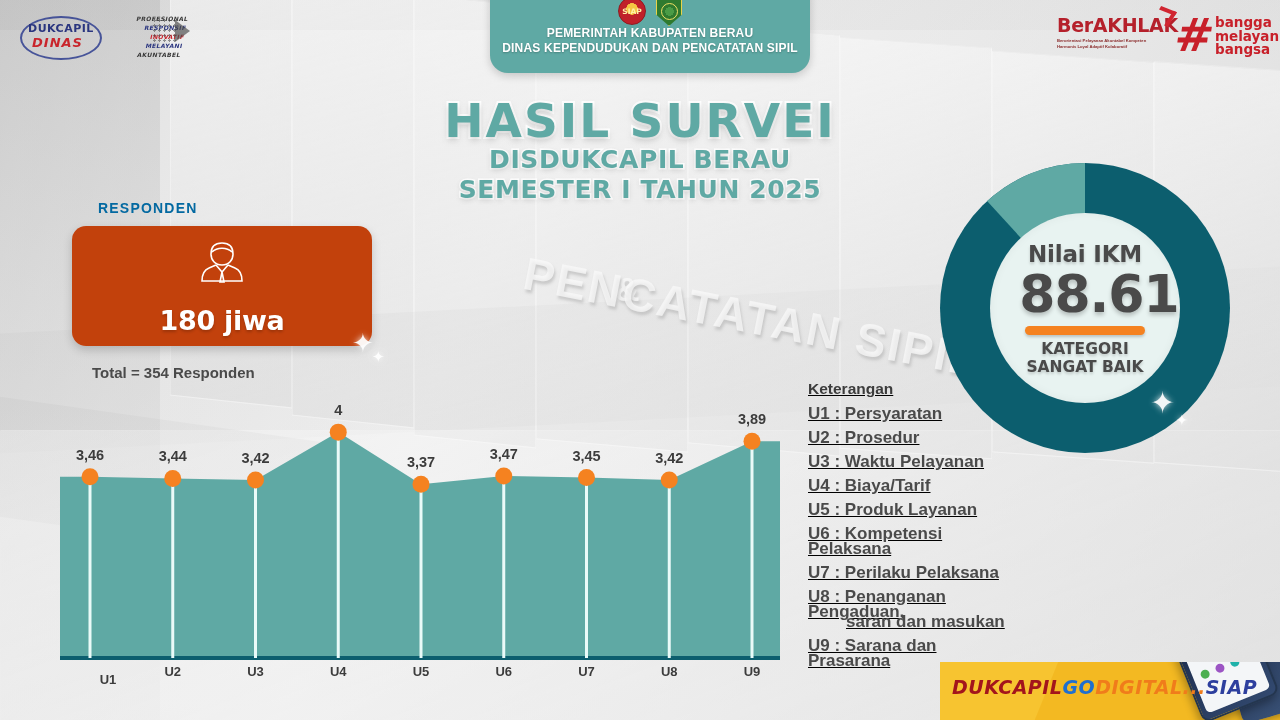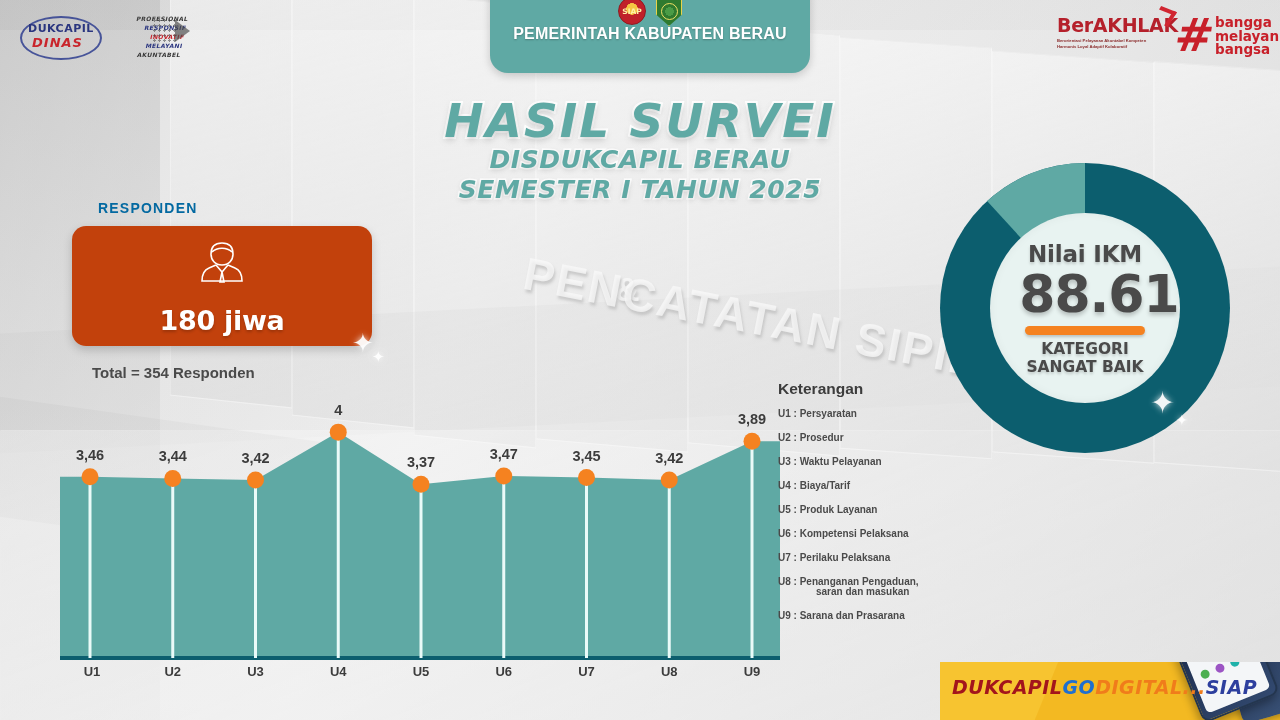--- a/index.html
+++ b/index.html
@@ -57,24 +57,24 @@
   .seal-siap{width:26px;height:26px;border-radius:50%;
     background:radial-gradient(circle at 50% 42%,#f5c542 0 28%,#c0202a 30% 100%);
     border:1.5px solid #8f1a20;display:flex;align-items:center;justify-content:center;
     font-size:7.5px;font-weight:bold;color:#fff2a8;font-family:"DejaVu Sans",sans-serif;}
   .seal-berau{width:24px;height:28px;background:#2f7a2f;
     clip-path:polygon(8% 0,92% 0,100% 12%,100% 62%,50% 100%,0 62%,0 12%);
     border:1px solid #e8d34a;display:flex;align-items:center;justify-content:center;}
   .seal-berau span{width:15px;height:15px;border:1.5px solid #f0df66;border-radius:50%;display:block;
     background:radial-gradient(circle,#4b9c46 40%,#2f7a2f 41%);}
   .banner-text{position:absolute;left:0;right:0;top:36px;text-align:center;color:#ffffff;
-    font-weight:bold;font-size:16px;line-height:15px;letter-spacing:.2px;text-shadow:0 1px 2px rgba(0,0,0,.25);}
-
-  
-  .title-block{position:absolute;left:0;right:0;top:96px;text-align:center;font-style:italic;}
+    font-weight:bold;font-size:12px;line-height:15px;letter-spacing:.2px;text-shadow:0 1px 2px rgba(0,0,0,.25);}
+
+  
+  .title-block{position:absolute;left:0;right:0;top:96px;text-align:center;}
   .t-main{font-size:47px;font-weight:bold;line-height:49px;color:#5fa9a4;letter-spacing:2px;
     -webkit-text-stroke:4px #ffffff;paint-order:stroke fill;text-shadow:0 3px 6px rgba(120,120,120,.35);
     font-family:"DejaVu Sans",sans-serif;}
   .t-sub{margin-top:6px;font-size:25px;font-weight:bold;line-height:30px;color:#5fa9a4;letter-spacing:.6px;
     -webkit-text-stroke:3px #ffffff;paint-order:stroke fill;text-shadow:0 2px 5px rgba(120,120,120,.30);
     font-family:"DejaVu Sans",sans-serif;}
 
   
   .resp-label{position:absolute;left:98px;top:200px;font-size:14px;font-weight:bold;color:#0369a1;letter-spacing:1.2px;}
   .resp-card{position:absolute;left:72px;top:226px;width:300px;height:120px;border-radius:14px;overflow:hidden;
@@ -89,23 +89,23 @@
   .sparkle{position:absolute;color:#fff;opacity:.95;text-shadow:0 0 6px rgba(255,255,255,.9);}
 
   
   .chart{position:absolute;left:60px;top:372px;width:720px;height:290px;}
   .chart svg{display:block;}
   .axis{position:absolute;left:60px;top:664px;width:720px;height:26px;}
   .axis span{position:absolute;font-size:13px;font-weight:bold;color:#3c3c3c;transform:translateX(-50%);}
   .dlabel{position:absolute;font-size:14.5px;font-weight:bold;color:#3c3c3c;transform:translateX(-50%);white-space:nowrap;}
 
   
-  .ket{position:absolute;left:778px;top:380px;width:215px;}
+  .ket{position:absolute;left:808px;top:380px;width:215px;text-decoration:underline;}
   .ket h4{margin:0 0 8px 0;font-size:15.5px;font-weight:bold;color:#3c3c3c;}
-  .ket div{font-size:10px;font-weight:bold;color:#4a4a4a;line-height:15px;margin-bottom:9px;}
+  .ket div{font-size:17px;font-weight:bold;color:#4a4a4a;line-height:15px;margin-bottom:9px;}
   .ket div.cont{margin-left:38px;margin-top:-7px;}
 
   
   .ikm{position:absolute;left:940px;top:163px;width:290px;height:290px;}
   .ikm-inner{position:absolute;left:50px;top:50px;width:190px;height:190px;border-radius:50%;background:#e8f3f1;
     display:flex;flex-direction:column;align-items:center;justify-content:center;box-shadow:inset 0 0 10px rgba(0,0,0,.05);}
   .ikm-t1{font-size:23px;font-weight:bold;color:#4a4a4a;letter-spacing:-.2px;font-family:"DejaVu Sans",sans-serif;
           text-shadow:0 2px 3px rgba(0,0,0,.18);}
   .ikm-val{font-size:52px;font-weight:bold;color:#4a4a4a;line-height:54px;letter-spacing:-1px;
            font-family:"DejaVu Sans",sans-serif;text-shadow:0 3px 4px rgba(0,0,0,.22);margin-left:28px;}
@@ -188,20 +188,21 @@
 
   <div class="banner">
     <div class="banner-seals">
       <div class="seal-siap">SIAP</div>
       <div class="seal-berau">
           <span></span>
         </div>
     </div>
     <div class="banner-text">
       <div>PEMERINTAH KABUPATEN BERAU</div>
+      <div>DINAS KEPENDUDUKAN DAN PENCATATAN SIPIL</div>
     </div>
   </div>
 
   <div class="title-block">
     <div class="t-main">HASIL  SURVEI</div>
     <div class="t-sub" style="margin-top:0">DISDUKCAPIL BERAU</div>
     <div class="t-sub" style="margin-top:0">SEMESTER I TAHUN 2025</div>
   </div>
 
   <div class="resp-label">RESPONDEN</div>
@@ -255,21 +256,21 @@
       <div class="dlabel" style="left: 172.75px; top: 448.427px;">3,44</div>
       <div class="dlabel" style="left: 255.5px; top: 450.08px;">3,42</div>
       <div class="dlabel" style="left: 338.25px; top: 402.133px;">4</div>
       <div class="dlabel" style="left: 421px; top: 454.213px;">3,37</div>
       <div class="dlabel" style="left: 503.75px; top: 445.947px;">3,47</div>
       <div class="dlabel" style="left: 586.5px; top: 447.6px;">3,45</div>
       <div class="dlabel" style="left: 669.25px; top: 450.08px;">3,42</div>
       <div class="dlabel" style="left: 752px; top: 411.227px;">3,89</div>
     </div>
   <div class="axis" id="axis-labels">
-      <span style="left: 32px;">U1</span>
+      <span style="left: 48px; margin-top: 8px;">U1</span>
       <span style="left: 112.75px;">U2</span>
       <span style="left: 195.5px;">U3</span>
       <span style="left: 278.25px;">U4</span>
       <span style="left: 361px;">U5</span>
       <span style="left: 443.75px;">U6</span>
       <span style="left: 526.5px;">U7</span>
       <span style="left: 609.25px;">U8</span>
       <span style="left: 692px;">U9</span>
     </div>
 

